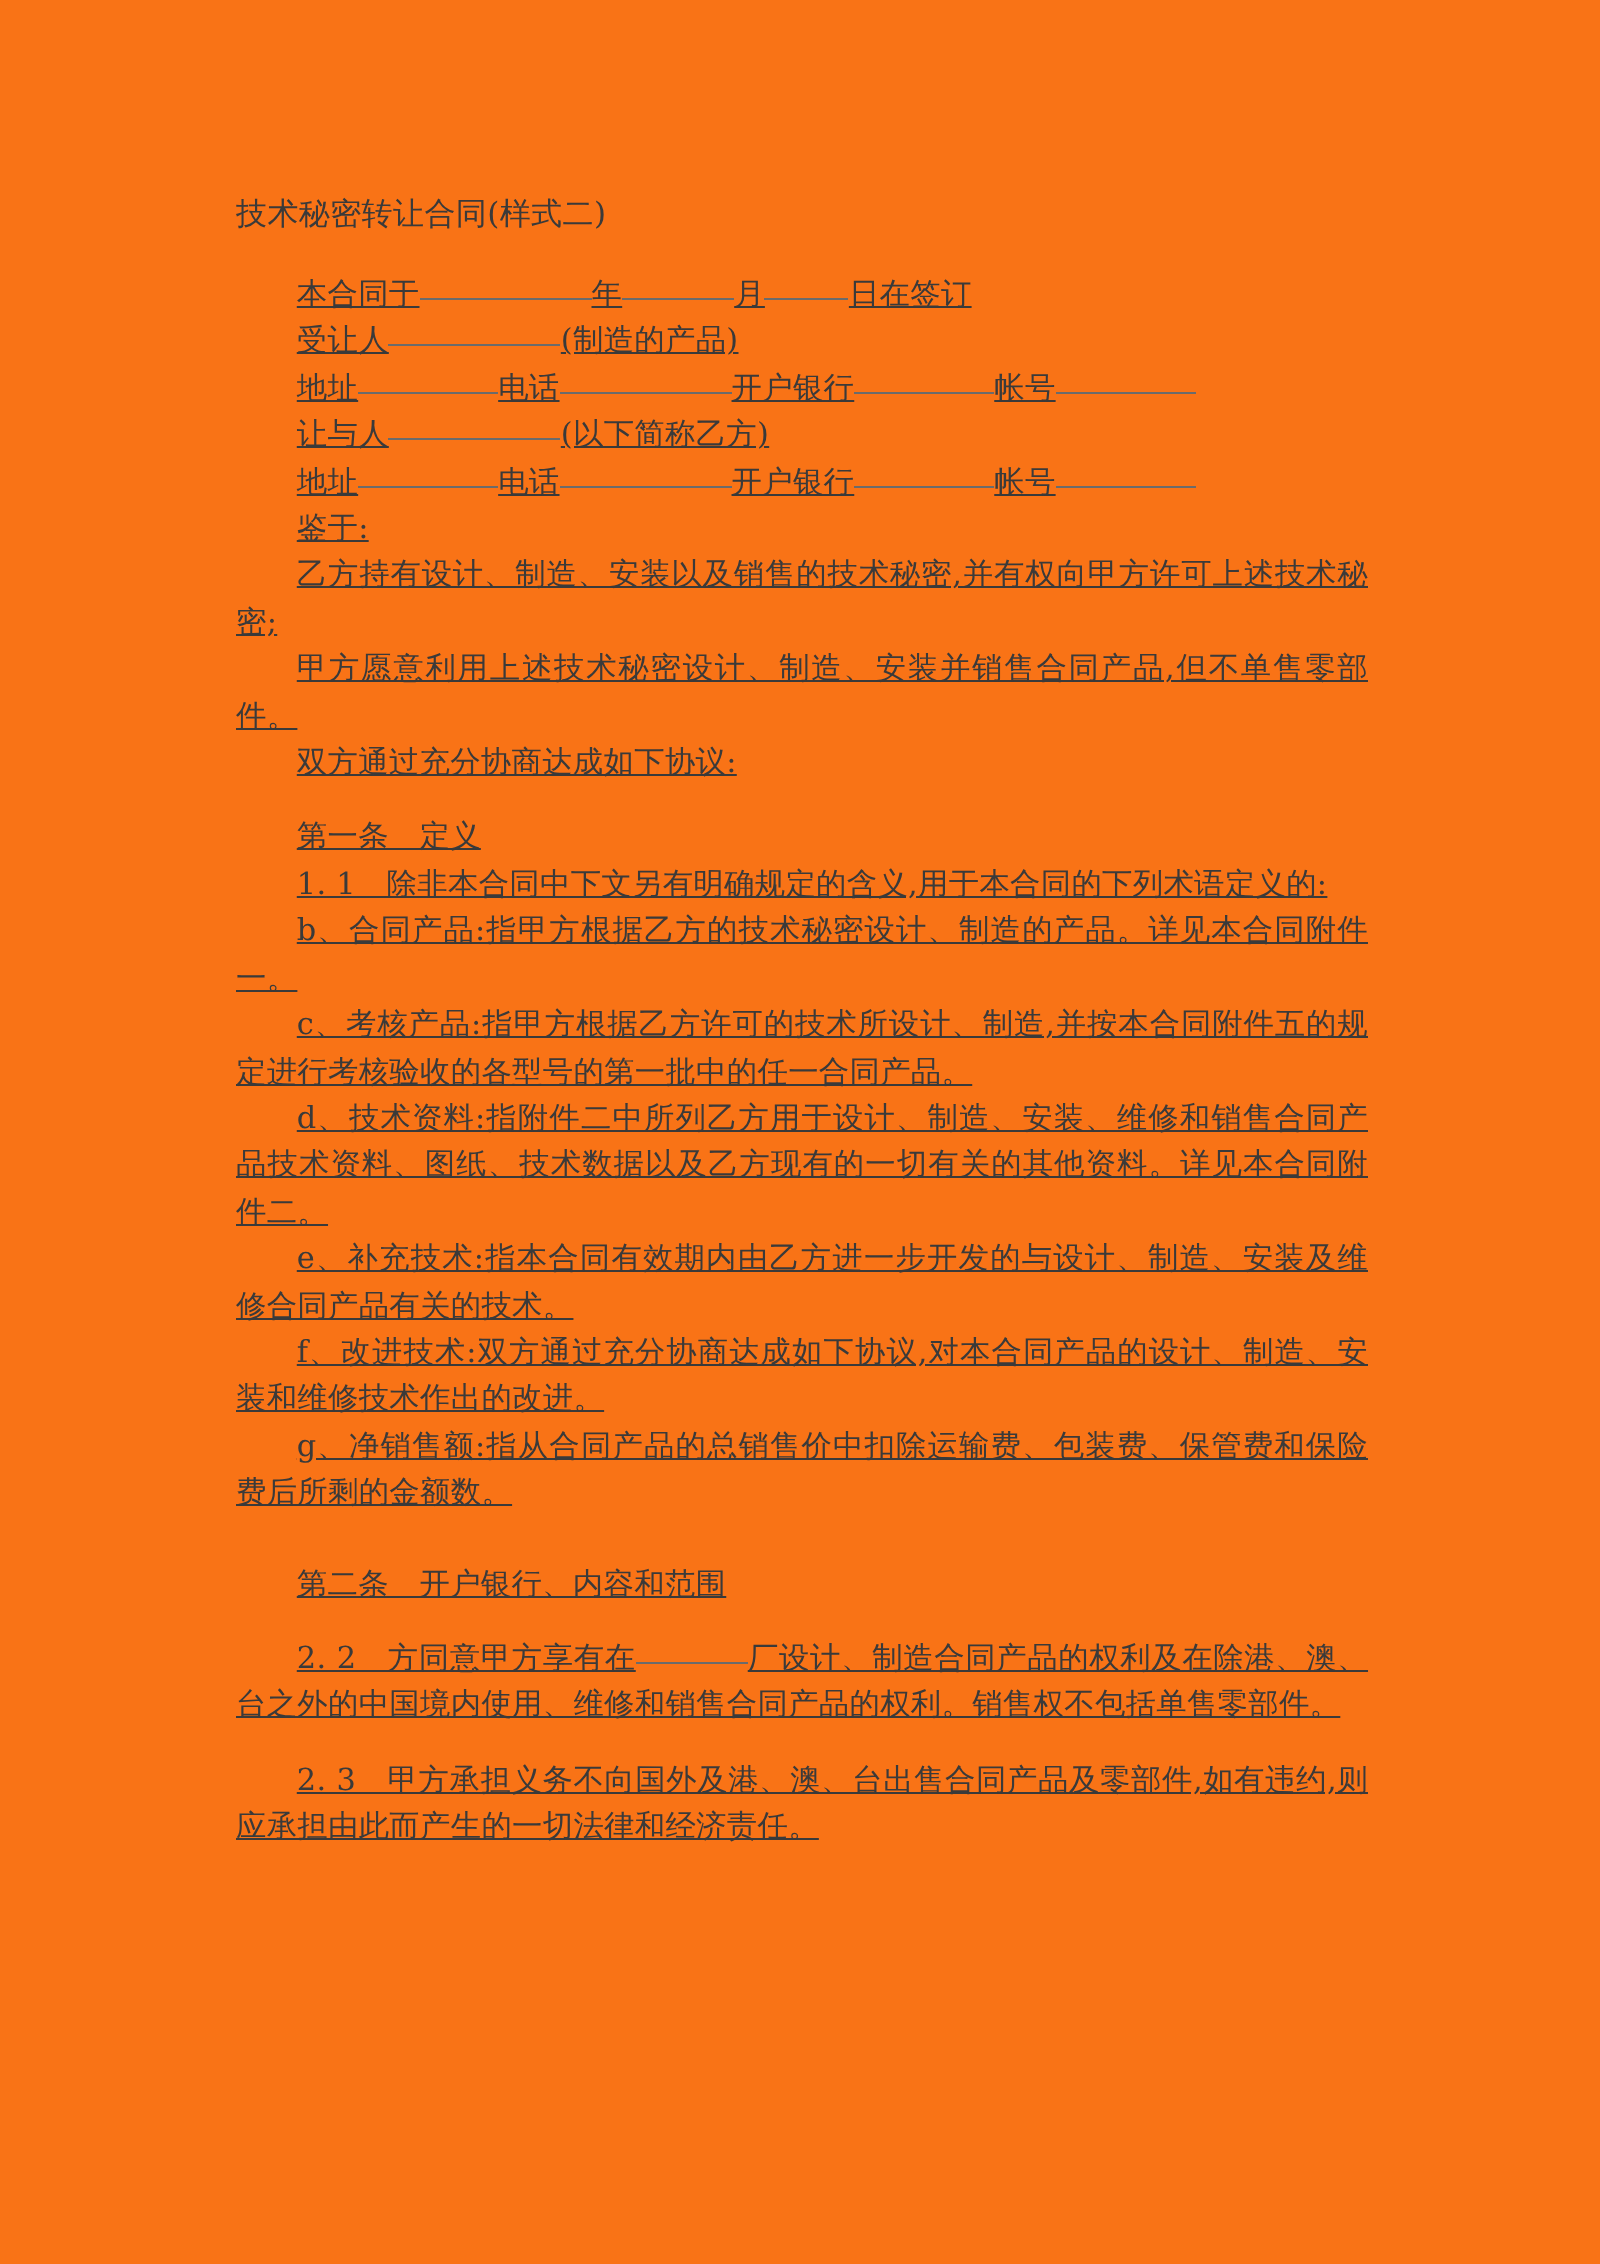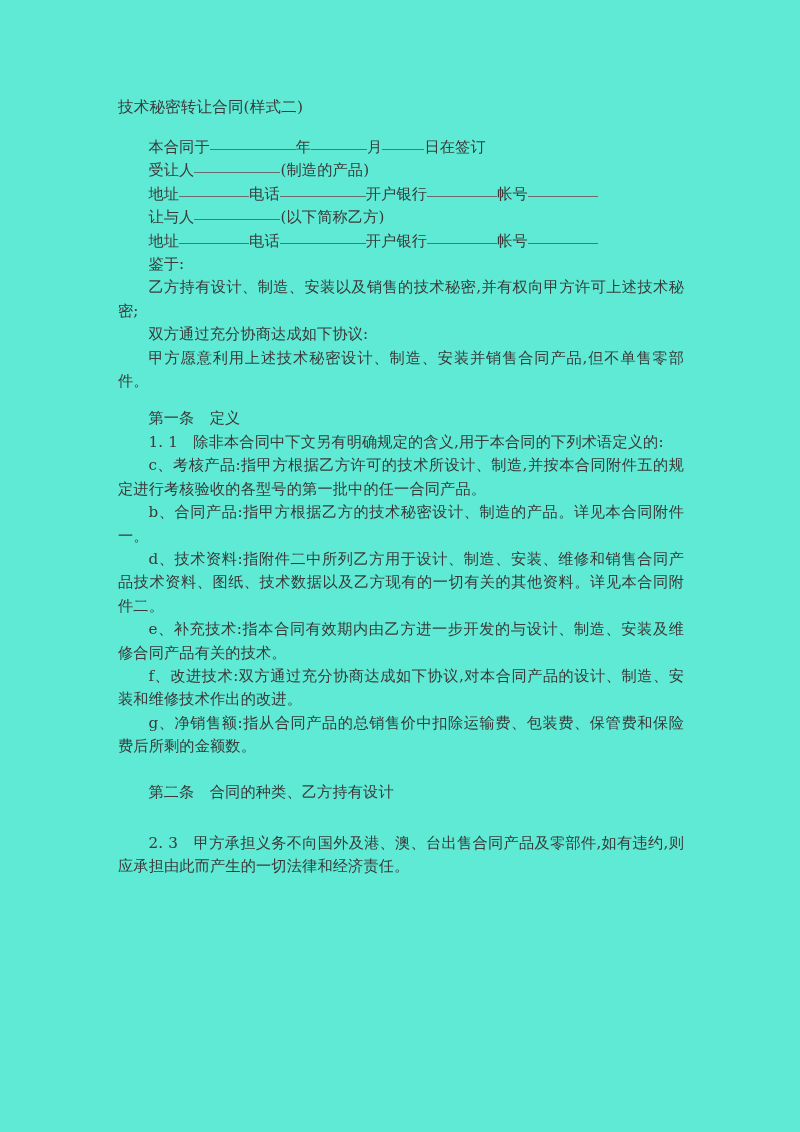--- a/index.html
+++ b/index.html
@@ -14,37 +14,38 @@
     color: #3a3a3a;
     position: relative;
     overflow: hidden;
   }
   .page {
     position: absolute;
     left: 0;
     top: 0;
     width: 800px;
     height: 1132px;
-    background: #5eead4;
+    background: #f97316;
   }
   .doc-title {
     position: absolute;
     left: 118px;
     top: 96px;
     font-size: 15.5px;
     line-height: 23px;
     letter-spacing: 0.2px;
     color: #3a3a3a;
     white-space: nowrap;
   }
   .body-block {
     position: absolute;
     left: 118px;
     top: 136px;
     width: 566px;
+    text-decoration: underline;
   }
   .para {
     font-size: 15.2px;
     line-height: 23.4px;
     letter-spacing: 0.15px;
     color: #3a3a3a;
     text-align: justify;
     text-justify: inter-ideograph;
     margin: 0;
     word-break: break-all;
@@ -93,40 +94,41 @@
         <span>让与人</span><span class="fill f-xl"></span><span>(以下简称乙方)</span>
       </p>
       <p class="para indent nowrap-line">
         <span>地址</span><span class="fill f-lg"></span><span>电话</span><span class="fill f-xl"></span><span>开户银行</span><span class="fill f-lg"></span><span>帐号</span><span class="fill f-lg"></span>
       </p>
     </div>
 
     <div>
       <p class="para indent">鉴于:</p>
       <p class="para indent">乙方持有设计、制造、安装以及销售的技术秘密,并有权向甲方许可上述技术秘密;</p>
+      <p class="para indent">甲方愿意利用上述技术秘密设计、制造、安装并销售合同产品,但不单售零部件。</p>
       <p class="para indent">双方通过充分协商达成如下协议:</p>
-      <p class="para indent">甲方愿意利用上述技术秘密设计、制造、安装并销售合同产品,但不单售零部件。</p>
     </div>
 
     <div class="gap-md"></div>
 
     <div>
       <p class="para indent">第一条　定义</p>
       <p class="para indent">1. 1　除非本合同中下文另有明确规定的含义,用于本合同的下列术语定义的:</p>
+      <p class="para indent">b、合同产品:指甲方根据乙方的技术秘密设计、制造的产品。详见本合同附件一。</p>
       <p class="para indent">c、考核产品:指甲方根据乙方许可的技术所设计、制造,并按本合同附件五的规定进行考核验收的各型号的第一批中的任一合同产品。</p>
-      <p class="para indent">b、合同产品:指甲方根据乙方的技术秘密设计、制造的产品。详见本合同附件一。</p>
       <p class="para indent">d、技术资料:指附件二中所列乙方用于设计、制造、安装、维修和销售合同产品技术资料、图纸、技术数据以及乙方现有的一切有关的其他资料。详见本合同附件二。</p>
       <p class="para indent">e、补充技术:指本合同有效期内由乙方进一步开发的与设计、制造、安装及维修合同产品有关的技术。</p>
       <p class="para indent">f、改进技术:双方通过充分协商达成如下协议,对本合同产品的设计、制造、安装和维修技术作出的改进。</p>
       <p class="para indent">g、净销售额:指从合同产品的总销售价中扣除运输费、包装费、保管费和保险费后所剩的金额数。</p>
     </div>
 
     <div class="gap-lg"></div>
 
     <div>
-      <p class="para indent">第二条　合同的种类、乙方持有设计</p>
+      <p class="para indent">第二条　开户银行、内容和范围</p>
       <div class="gap-md"></div>
+      <p class="para indent"><span>2. 2　方同意甲方享有在</span><span class="fill f-md"></span><span>厂设计、制造合同产品的权利及在除港、澳、台之外的中国境内使用、维修和销售合同产品的权利。销售权不包括单售零部件。</span></p>
       <div class="gap-md"></div>
       <p class="para indent">2. 3　甲方承担义务不向国外及港、澳、台出售合同产品及零部件,如有违约,则应承担由此而产生的一切法律和经济责任。</p>
     </div>
 
   </div>
 </div>
 
 </body></html>

